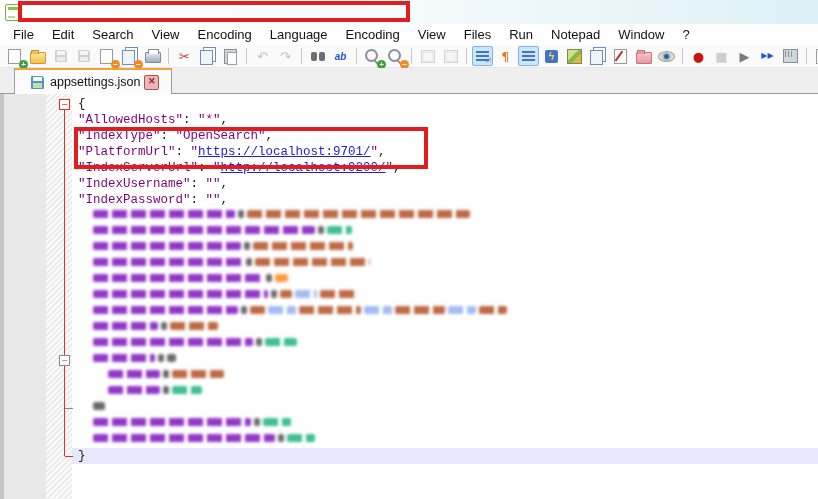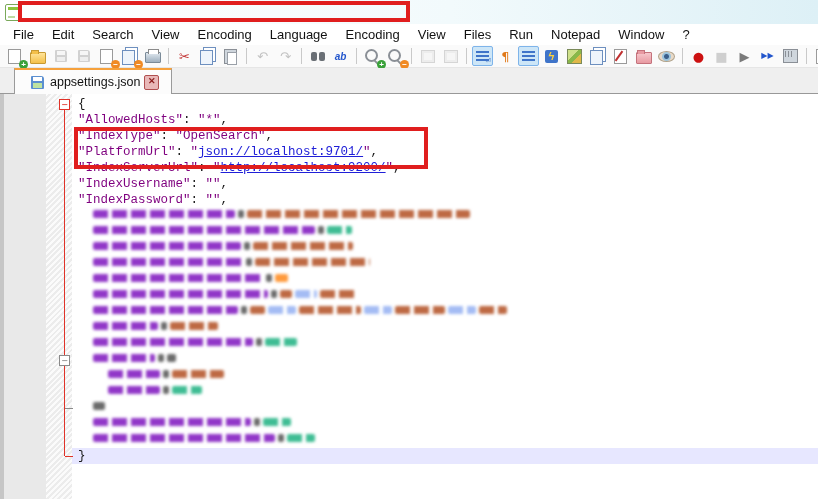--- a/index.html
+++ b/index.html
@@ -262,21 +262,21 @@
 </div>
 
 <div id="editor">
   <div id="gutter-strip"></div>
   <div id="gutter-num"></div>
   <div id="gutter-fold"></div>
   <div id="lines">
       <div class="code-line"><span class="line-num">1</span><span class="tok-p">{</span></div>
       <div class="code-line"><span class="line-num">2</span><span class="tok-p">  </span><span class="tok-k">"AllowedHosts"</span><span class="tok-p">: </span><span class="tok-k">"*"</span><span class="tok-p">,</span></div>
       <div class="code-line"><span class="line-num">3</span><span class="tok-p">  </span><span class="tok-k">"IndexType"</span><span class="tok-p">: </span><span class="tok-k">"OpenSearch"</span><span class="tok-p">,</span></div>
-      <div class="code-line"><span class="line-num">4</span><span class="tok-p">  </span><span class="tok-k">"PlatformUrl"</span><span class="tok-p">: </span><span class="tok-k">"</span><span class="tok-u">json://localhost:9701/</span><span class="tok-k">"</span><span class="tok-p">,</span></div>
+      <div class="code-line"><span class="line-num">4</span><span class="tok-p">  </span><span class="tok-k">"PlatformUrl"</span><span class="tok-p">: </span><span class="tok-k">"</span><span class="tok-u">https://localhost:9701/</span><span class="tok-k">"</span><span class="tok-p">,</span></div>
       <div class="code-line"><span class="line-num">5</span><span class="tok-p">  </span><span class="tok-k">"IndexServerUrl"</span><span class="tok-p">: </span><span class="tok-k">"</span><span class="tok-u">http://localhost:9200/</span><span class="tok-k">"</span><span class="tok-p">,</span></div>
       <div class="code-line"><span class="line-num">6</span><span class="tok-p">  </span><span class="tok-k">"IndexUsername"</span><span class="tok-p">: </span><span class="tok-k">""</span><span class="tok-p">,</span></div>
       <div class="code-line"><span class="line-num">7</span><span class="tok-p">  </span><span class="tok-k">"IndexPassword"</span><span class="tok-p">: </span><span class="tok-k">""</span><span class="tok-p">,</span></div>
       <div class="code-line"><span class="line-num">8</span><span class="lead" style="width: 15px;"></span><span class="bseg c-k" style="width: 142px;"></span><span class="bseg c-p solid" style="width: 6px;"></span><span class="bseg c-r" style="width: 223px;"></span></div>
       <div class="code-line"><span class="line-num">9</span><span class="lead" style="width: 15px;"></span><span class="bseg c-k" style="width: 222px;"></span><span class="bseg c-p solid" style="width: 6px;"></span><span class="bseg c-g" style="width: 25px;"></span></div>
       <div class="code-line"><span class="line-num">10</span><span class="lead" style="width: 15px;"></span><span class="bseg c-k" style="width: 148px;"></span><span class="bseg c-p solid" style="width: 6px;"></span><span class="bseg c-r" style="width: 100px;"></span></div>
       <div class="code-line"><span class="line-num">11</span><span class="lead" style="width: 15px;"></span><span class="bseg c-k" style="width: 150px;"></span><span class="bseg c-p solid" style="width: 6px;"></span><span class="bseg c-r" style="width: 115px;"></span></div>
       <div class="code-line"><span class="line-num">12</span><span class="lead" style="width: 15px;"></span><span class="bseg c-k" style="width: 170px;"></span><span class="bseg c-p solid" style="width: 6px;"></span><span class="bseg c-o solid" style="width: 13px;"></span></div>
       <div class="code-line"><span class="line-num">13</span><span class="lead" style="width: 15px;"></span><span class="bseg c-k" style="width: 175px;"></span><span class="bseg c-p solid" style="width: 6px;"></span><span class="bseg c-r solid" style="width: 12px;"></span><span class="bseg c-hl" style="width: 22px;"></span><span class="bseg c-r" style="width: 38px;"></span></div>
       <div class="code-line"><span class="line-num">14</span><span class="lead" style="width: 15px;"></span><span class="bseg c-k" style="width: 145px;"></span><span class="bseg c-p solid" style="width: 6px;"></span><span class="bseg c-r solid" style="width: 15px;"></span><span class="bseg c-hl" style="width: 28px;"></span><span class="bseg c-r" style="width: 62px;"></span><span class="bseg c-hl" style="width: 28px;"></span><span class="bseg c-r" style="width: 50px;"></span><span class="bseg c-hl" style="width: 28px;"></span><span class="bseg c-r" style="width: 28px;"></span></div>

